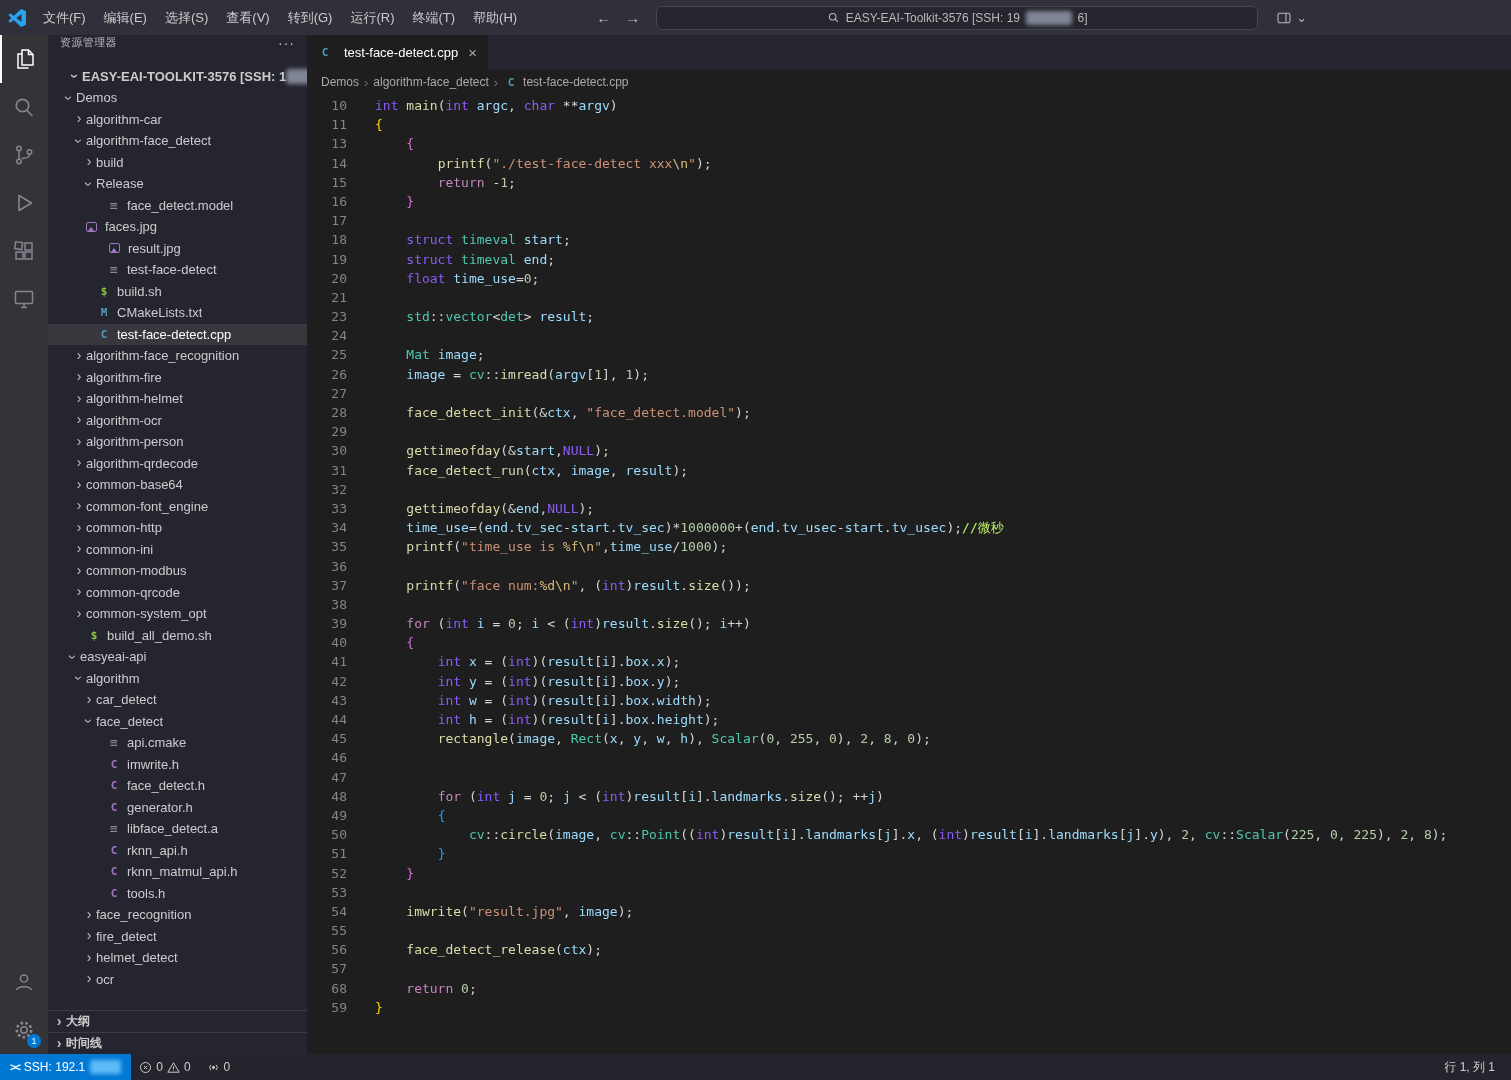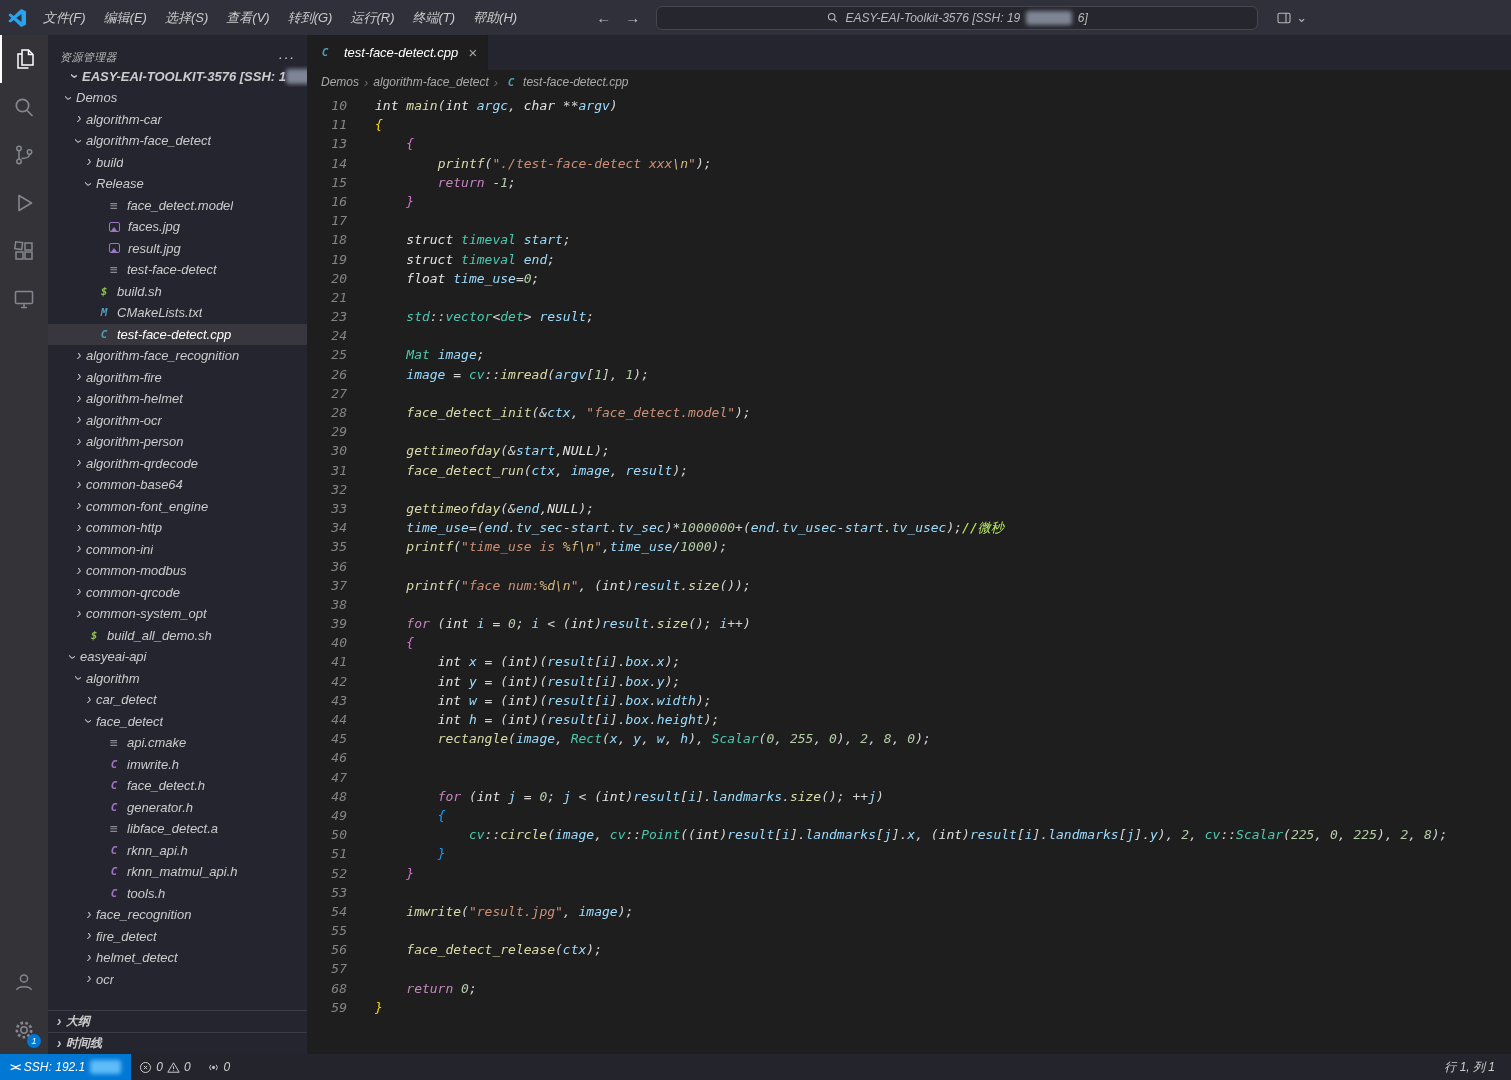--- a/index.html
+++ b/index.html
@@ -1,18 +1,18 @@
 <!DOCTYPE html>
 <html><head>
 <meta charset="utf-8">
 <style>
   * { box-sizing: border-box; margin: 0; padding: 0; }
   html,body { width:1511px; height:1080px; overflow:hidden; background:#1e1e1e;
     font-family:"Liberation Sans","DejaVu Sans",sans-serif; }
-  .window { width:1511px; height:1080px; display:flex; flex-direction:column;font-style:italic; }
+  .window { width:1511px; height:1080px; display:flex; flex-direction:column; }
 
   
   .titlebar { height:35px; background:#30303a; display:flex; align-items:center;
     color:#cccccc; font-size:13px; flex:0 0 auto; }
   .vscode-logo { width:34px; display:flex; justify-content:center; }
   .menu-bar { display:flex; }
   .menu-item { padding:4px 9px; border-radius:5px; cursor:default; white-space:nowrap; }
   .nav-arrows { display:flex; gap:14px; margin-left:70px; color:#bfbfbf; font-size:15px; }
   .command-center { width:602px; height:24px; margin-left:16px; background:#26262e;
     border:1px solid #46464f; border-radius:6px; display:flex; align-items:center;
@@ -33,21 +33,21 @@
     color:#868690; position:relative; cursor:pointer; }
   .act-item.active { color:#ffffff; border-left:2px solid #ffffff; }
   .act-item svg { width:24px; height:24px; }
   .act-badge { position:absolute; right:7px; bottom:6px; background:#0078d4; color:#fff;
     font-size:9px; width:14px; height:14px; border-radius:50%; display:flex;
     align-items:center; justify-content:center; }
 
   
   .sidebar { width:259px; background:#252530; color:#cccccc; display:flex;
     flex-direction:column; flex:0 0 auto; font-size:13px; overflow:hidden; }
-  .sidebar-header { height:30px; display:flex; align-items:flex-end; padding:0 12px;
+  .sidebar-header { height:30px; display:flex; align-items:flex-start; padding:0 12px;
     font-size:11px; color:#bbbbbb; flex:0 0 auto; letter-spacing:.4px; }
   .sidebar-header .dots { margin-left:auto; font-size:14px; color:#cccccc; letter-spacing:1px; }
   .tree-root-row { height:22px; display:flex; align-items:center; font-weight:bold;
     padding-left:4px; white-space:nowrap; overflow:hidden; flex:0 0 auto;margin-left:16px; }
   .chev { width:14px; display:inline-flex; justify-content:center; color:#c5c5c5;
     font-size:14px; flex:0 0 auto; transform:translateY(-1px); }
   .chev.open { transform:rotate(90deg); }
   .file-tree { flex:1; overflow:hidden; }
   .tree-row { height:21.5px; display:flex; align-items:center; white-space:nowrap;
     overflow:hidden; cursor:pointer; }
@@ -79,21 +79,21 @@
     color:#a9a9a9; font-size:12px; flex:0 0 auto; }
   .crumb { cursor:pointer; }
   .crumb-sep { color:#6e6e6e; font-size:13px; }
   .bc-icon { margin-right:-1px; }
 
   .code-area { flex:1; overflow:hidden; font-family:"DejaVu Sans Mono","Liberation Mono",monospace;
     font-size:13px; line-height:19.2px; padding-top:2px; }
   .code-row { display:flex; height:19.2px; white-space:pre; }
   .gutter { width:40px; flex:0 0 auto; text-align:right; color:#858585; padding-right:0; }
   .code-content { margin-left:28px; }
-  .tk-k{color:#e5e5e5} .tk-c{color:#c586c0} .tk-t{color:#4ec9b0} .tk-f{color:#dcdcaa}
+  .tk-k{color:#8b5cf6} .tk-c{color:#c586c0} .tk-t{color:#4ec9b0} .tk-f{color:#dcdcaa}
   .tk-v{color:#9cdcfe} .tk-s{color:#ce9178} .tk-e{color:#d7ba7d} .tk-n{color:#b5cea8}
   .tk-p{color:#d4d4d4} .tk-m{color:#bef264}
   .tk-b1{color:#ffd700} .tk-b2{color:#da70d6} .tk-b3{color:#179fff}
 
   
   .statusbar { height:26px; background:#24242c; color:#cfcfcf; display:flex;
     align-items:stretch; justify-content:space-between; font-size:12px; flex:0 0 auto; }
   .status-left { display:flex; align-items:stretch; }
   .remote-badge { background:#0078d4; color:#ffffff; display:flex; align-items:center;
     gap:5px; padding:0 10px; cursor:pointer; }
@@ -234,21 +234,21 @@
           </div>
           <div class="tree-row" style="padding-left: 34px;">
             <span class="chev open">›</span>
             <span class="tree-label">Release</span>
           </div>
           <div class="tree-row" style="padding-left: 44px;">
             <span class="chev"></span>
             <span class="ficon ficon-bin">≡</span>
             <span class="tree-label">face_detect.model</span>
           </div>
-          <div class="tree-row" style="padding-left: 44px;">
+          <div class="tree-row" style="padding-left: 21px;">
             <span class="chev"></span>
             <span class="ficon ficon-img"></span>
             <span class="tree-label">faces.jpg</span>
           </div>
           <div class="tree-row" style="padding-left: 44px;">
             <span class="chev"></span>
             <span class="ficon ficon-img"></span>
             <span class="tree-label">result.jpg</span>
           </div>
           <div class="tree-row" style="padding-left: 44px;">

